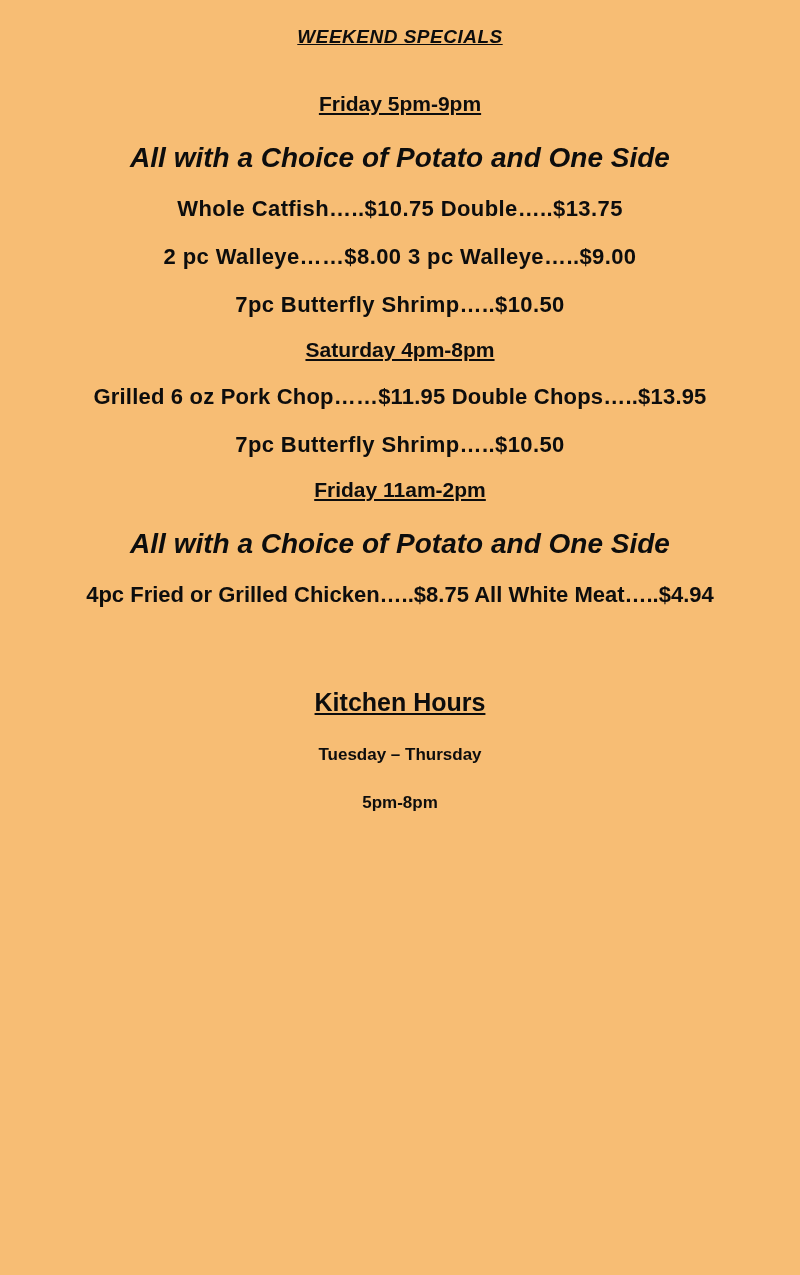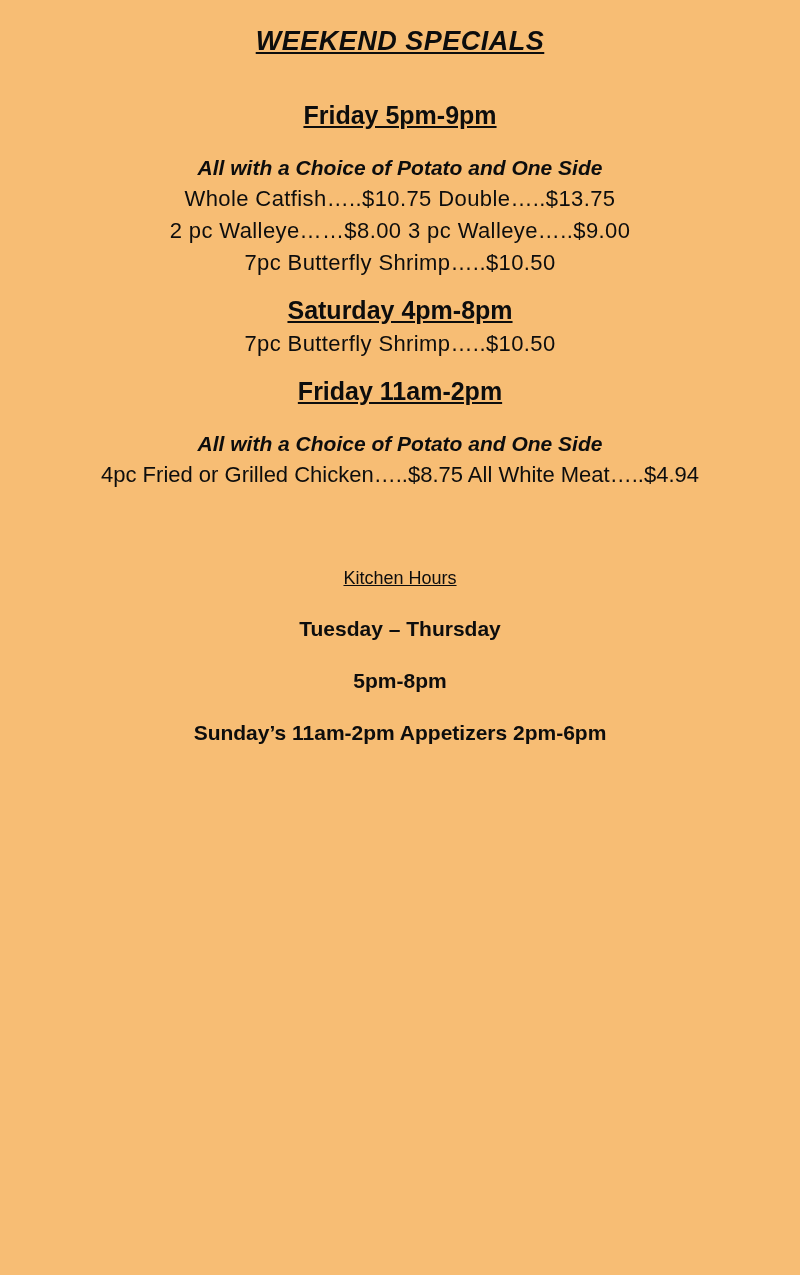--- a/index.html
+++ b/index.html
@@ -17,74 +17,74 @@
   .page {
     width: 800px;
     height: 1275px;
     box-sizing: border-box;
     padding: 18px 20px 0 20px;
     display: flex;
     flex-direction: column;
     align-items: center;
   }
   .title {
-    font-size: 27px;
+    font-size: 19px;
     font-weight: bold;
     font-style: italic;
     text-decoration: underline;
     letter-spacing: 0.5px;
     margin: 8px 0 0 0;
     text-align: center;
   }
   .day-heading {
-    font-size: 25px;
+    font-size: 21px;
     font-weight: bold;
     text-decoration: underline;
     text-align: center;
     margin: 44px 0 0 0;
   }
   .day-heading.second {
     margin-top: 20px;
   }
   .subtitle {
-    font-size: 21px;
+    font-size: 28px;
     font-weight: bold;
     font-style: italic;
     text-align: center;
     margin: 26px 0 0 0;
   }
   .item-line {
     font-size: 22px;
-    font-weight: normal;
+    font-weight: bold;
     text-align: left;
-    margin: 6px 0 0 0;
+    margin: 22px 0 0 0;
     letter-spacing: 0.4px;
     white-space: nowrap;
   }
   .item-line.tight {
     letter-spacing: 0px;
   }
   .item-line.wide {
     letter-spacing: 0.2px;
   }
   .section {
     width: 100%;
     display: flex;
     flex-direction: column;
     align-items: center;
   }
   .hours-title {
-    font-size: 18px;
-    font-weight: normal;
+    font-size: 25px;
+    font-weight: bold;
     text-decoration: underline;
     text-align: right;
     margin: 80px 0 0 0;
   }
   .hours-line {
-    font-size: 21px;
+    font-size: 17px;
     font-weight: bold;
     text-align: center;
     margin: 28px 0 0 0;
   }
   .spacer {
     flex: 1 1 auto;
   }
 </style>
 </head>
 <body>
@@ -96,30 +96,30 @@
   <div class="section">
     <div class="day-heading">Friday 5pm-9pm</div>
     <div class="subtitle">All with a Choice of Potato and One Side</div>
     <div class="item-line">Whole Catfish…..$10.75   Double…..$13.75</div>
     <div class="item-line">2 pc Walleye……$8.00  3 pc Walleye…..$9.00</div>
     <div class="item-line">7pc Butterfly Shrimp…..$10.50</div>
   </div>
 
   <div class="section">
     <div class="day-heading second">Saturday 4pm-8pm</div>
+    <div class="item-line wide">Grilled 6 oz Pork Chop……$11.95  Double Chops…..$13.95</div>
     <div class="item-line">7pc Butterfly Shrimp…..$10.50</div>
   </div>
 
   <div class="section">
     <div class="day-heading second">Friday 11am-2pm</div>
     <div class="subtitle">All with a Choice of Potato and One Side</div>
     <div class="item-line tight">4pc Fried or Grilled Chicken…..$8.75 All White Meat…..$4.94</div>
   </div>
 
   <div class="section">
     <div class="hours-title">Kitchen Hours</div>
     <div class="hours-line">Tuesday – Thursday</div>
     <div class="hours-line">5pm-8pm</div>
-    <div class="hours-line">Sunday’s 11am-2pm Appetizers 2pm-6pm</div>
   </div>
 
   <div class="spacer"></div>
 </div>
 
 </body></html>

